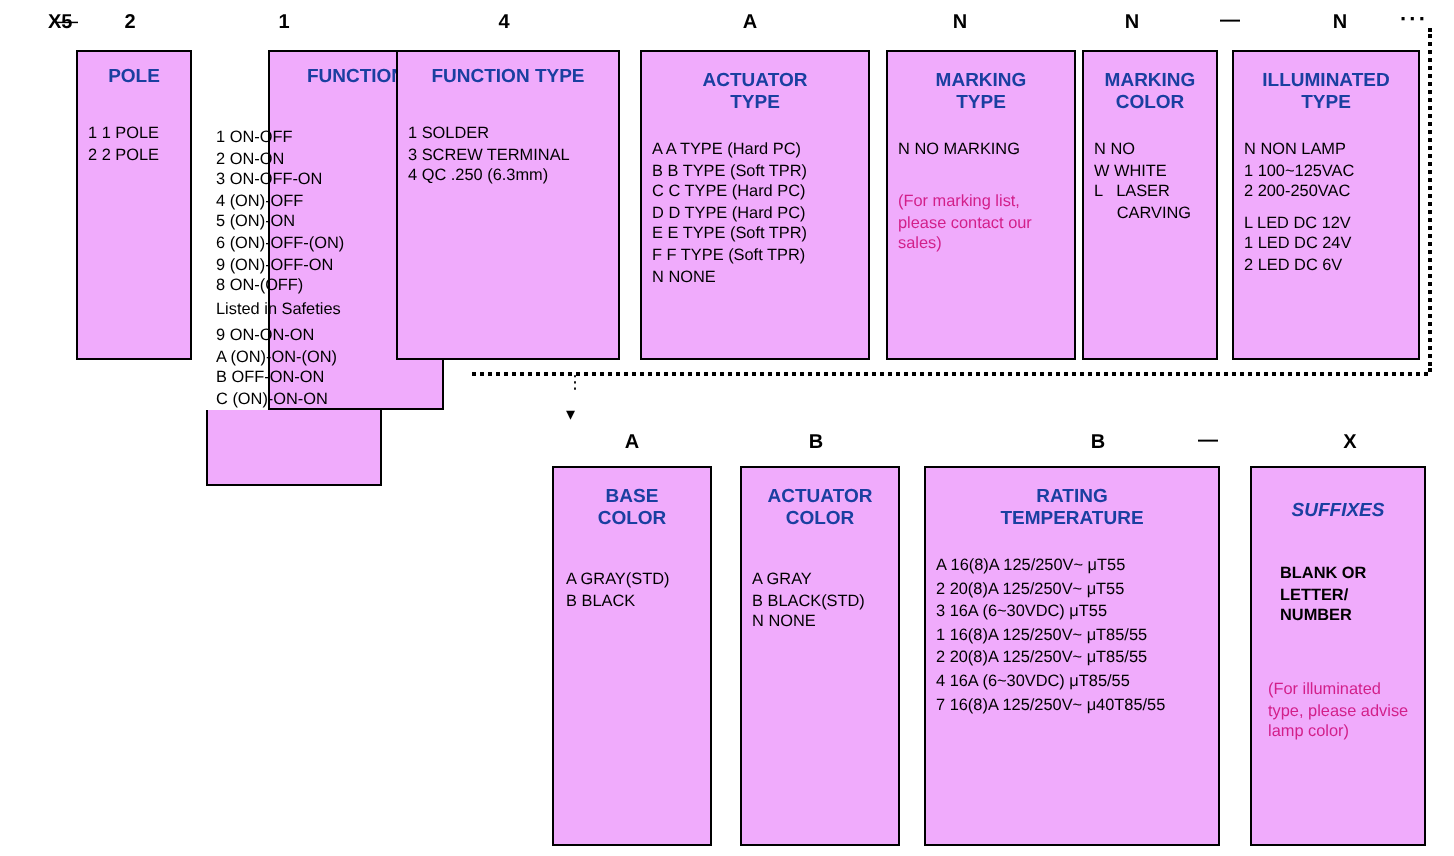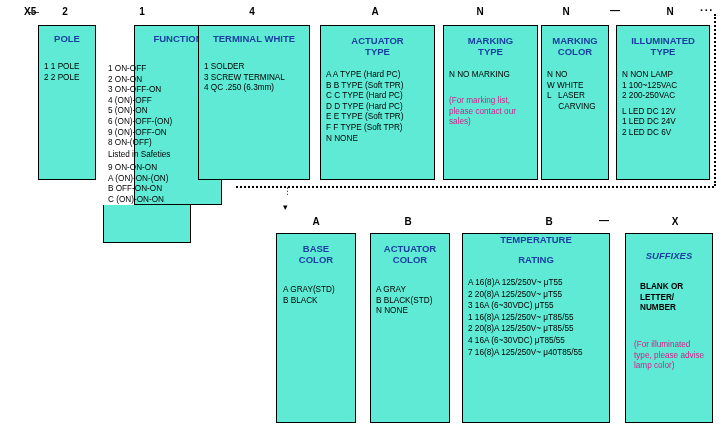--- a/index.html
+++ b/index.html
@@ -13,21 +13,21 @@
     position: relative;
     font-family: "Liberation Sans", sans-serif;
     font-size: 9px;
     color: #000000;
     overflow: hidden;
   }
   .box {
     position: absolute;
     border: 1px solid #000000;
     box-sizing: border-box;
-    background: #5eead4;
+    background: #f0abfc;
   }
   .hdr {
     text-align: center;
     color: #1a3fa0;
     font-weight: bold;
     font-size: 9.5px;
     line-height: 11px;
     padding-top: 7px;
   }
   .hdr.two { padding-top: 9px; }
@@ -145,21 +145,21 @@
   <div>9  ON-ON-ON</div>
   <div>A  (ON)-ON-(ON)</div>
   <div>B  OFF-ON-ON</div>
   <div>C  (ON)-ON-ON</div>
 </div>
 <div class="plain" style="left:108px; top:214px; white-space:pre;">Not Listed in
 Safeties</div>
 <div class="box" style="left:103px; top:205px; width:88px; height:38px; border-top:none;"></div>
 
 <div class="box" style="left:198px; top:25px; width:112px; height:155px;">
-  <div class="hdr">TERMINAL WHITE</div>
+  <div class="hdr">FUNCTION TYPE</div>
 </div>
 <div class="list" style="left:204px; top:62px; width:108px;">
   <div>1   SOLDER</div>
   <div>3   SCREW TERMINAL</div>
   <div>4   QC .250 (6.3mm)</div>
 </div>
 
 <div class="box" style="left:320px; top:25px; width:115px; height:155px;">
   <div class="hdr two">ACTUATOR</div>
   <div class="hdr" style="padding-top:0;">TYPE</div>
@@ -228,22 +228,22 @@
   <div class="hdr two">ACTUATOR</div>
   <div class="hdr" style="padding-top:0;">COLOR</div>
 </div>
 <div class="list" style="left:376px; top:285px; width:78px;">
   <div>A    GRAY</div>
   <div>B    BLACK(STD)</div>
   <div>N    NONE</div>
 </div>
 
 <div class="box" style="left:462px; top:233px; width:148px; height:190px;">
+  <div class="hdr two">RATING</div>
   <div class="hdr" style="padding-top:0;">TEMPERATURE</div>
-  <div class="hdr two">RATING</div>
 </div>
 <div class="list" style="left:468px; top:277px; width:146px; line-height:11.6px;">
   <div>A  16(8)A 125/250V~ μT55</div>
   <div>2  20(8)A 125/250V~ μT55</div>
   <div>3  16A (6~30VDC) μT55</div>
   <div>1  16(8)A 125/250V~ μT85/55</div>
   <div>2  20(8)A 125/250V~ μT85/55</div>
   <div>4  16A (6~30VDC)  μT85/55</div>
   <div>7  16(8)A 125/250V~ μ40T85/55</div>
 </div>

